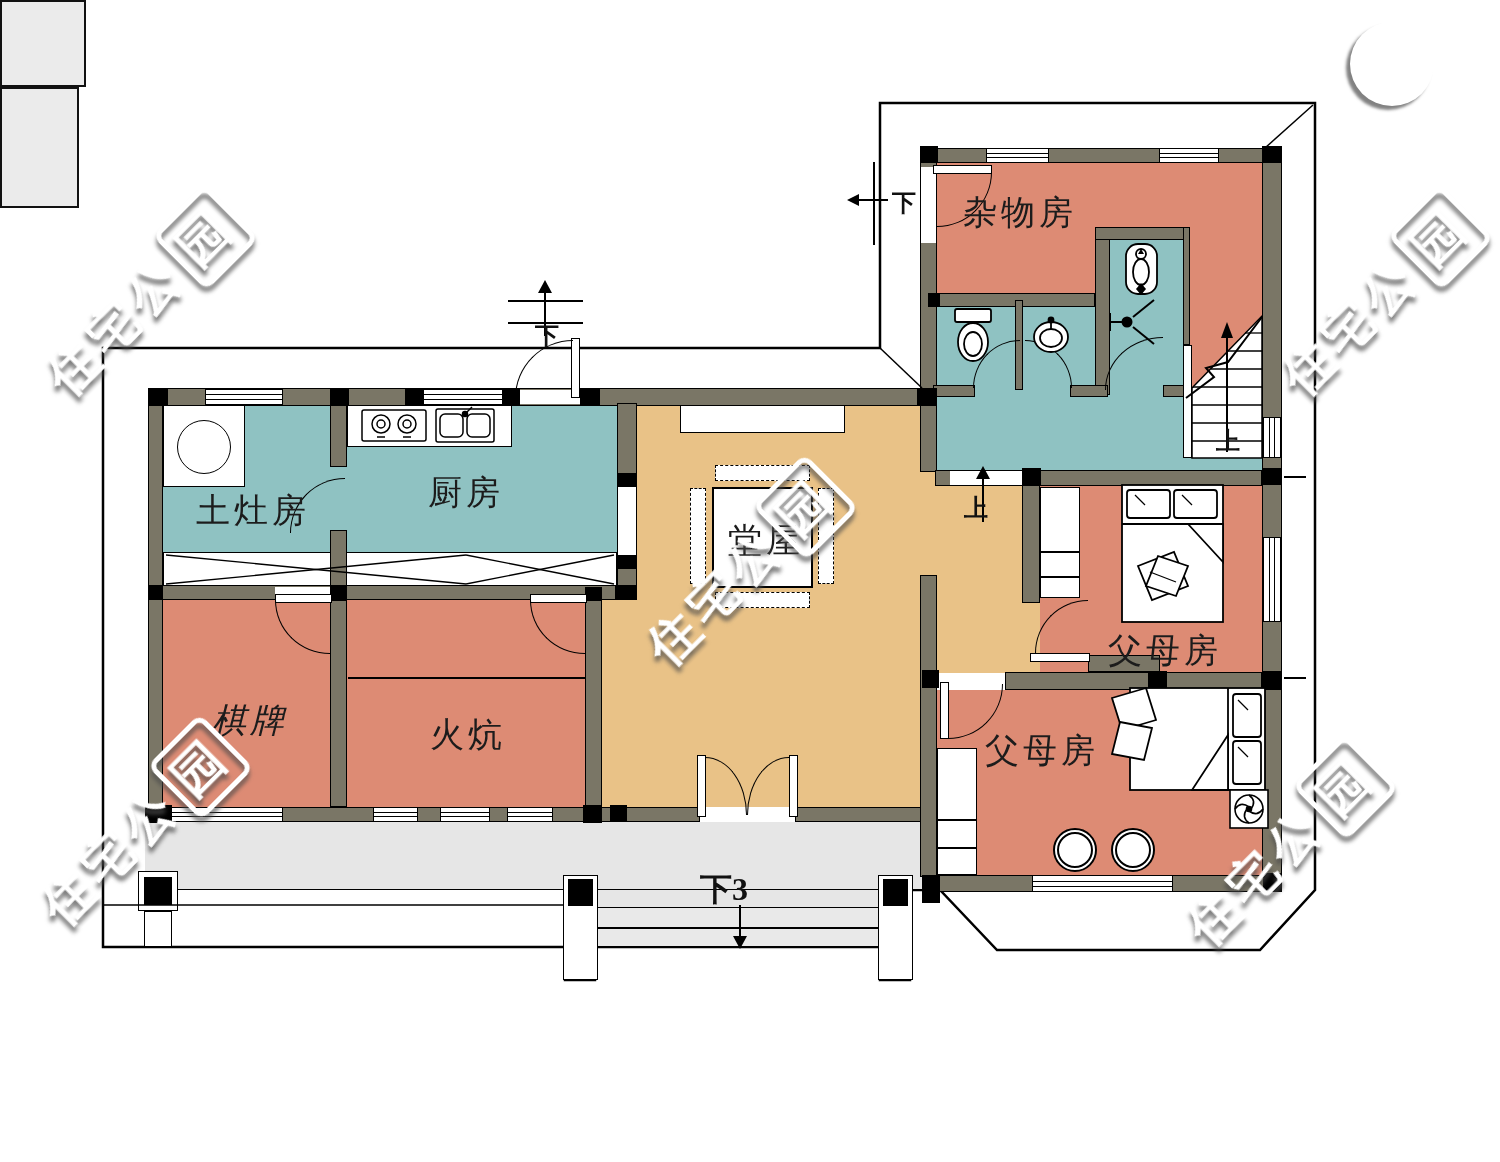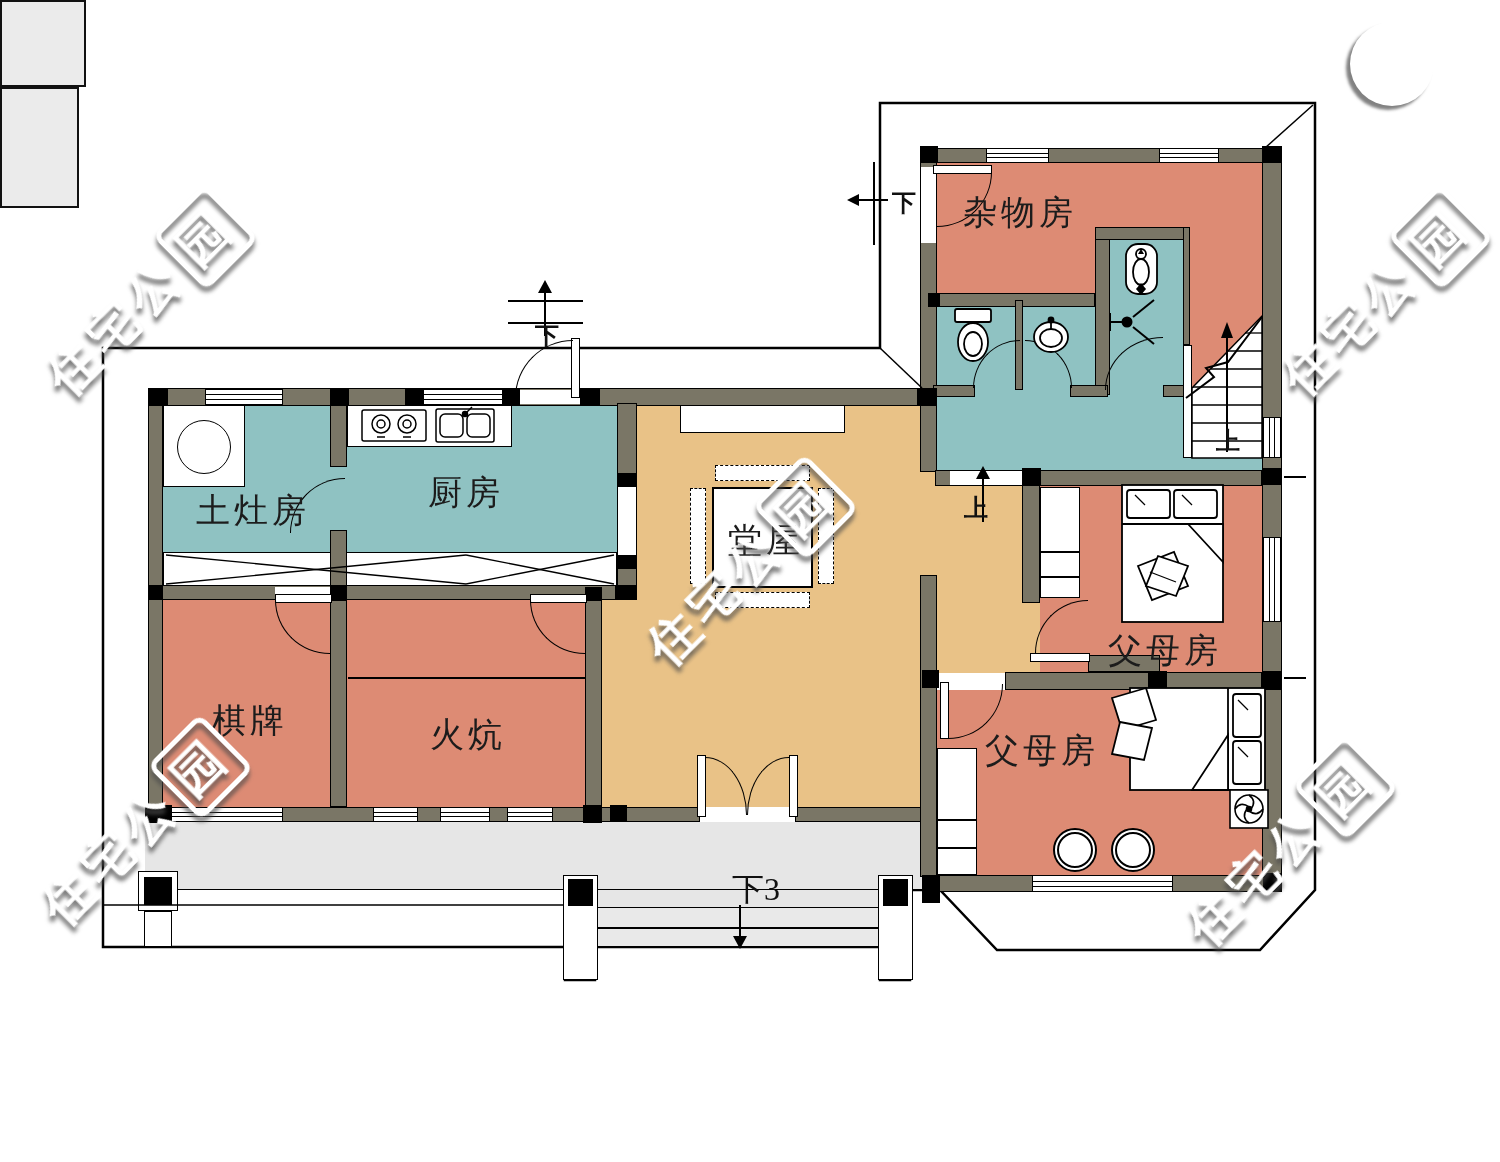--- a/index.html
+++ b/index.html
@@ -332,28 +332,28 @@
   <div class="tri" style="left:847px;top:194px;border-top:6px solid transparent;border-bottom:6px solid transparent;border-right:12px solid #000;"></div>
   <div class="arrow-line" style="left:739px;top:905px;width:2px;height:33px;"></div>
   <div class="tri" style="left:733px;top:936px;border-left:7px solid transparent;border-right:7px solid transparent;border-top:13px solid #000;"></div>
 
   <div class="lbl" style="left:963px;top:190px;">杂物房</div>
   <div class="lbl" style="left:196px;top:488px;">土灶房</div>
   <div class="lbl" style="left:428px;top:470px;">厨房</div>
   <div class="lbl" style="left:728px;top:518px;">堂屋</div>
   <div class="lbl" style="left:1108px;top:628px;">父母房</div>
   <div class="lbl" style="left:985px;top:728px;">父母房</div>
-  <div class="lbl" style="left:212px;top:698px;">棋牌</div>
+  <div class="lbl" style="left:212px;top:698px;font-style:italic;">棋牌</div>
   <div class="lbl" style="left:430px;top:712px;">火炕</div>
 
   <div class="dir" style="left:964px;top:492px;">上</div>
   <div class="dir" style="left:1216px;top:425px;">上</div>
   <div class="dir" style="left:535px;top:320px;">下</div>
   <div class="dir" style="left:892px;top:187px;">下</div>
-  <div class="dir" style="left:732px;top:868px;font-size:32px;font-weight:normal;">下3</div>
+  <div class="dir" style="left:700px;top:868px;font-size:32px;font-weight:bold;">下3</div>
 
   <div class="wm" style="left:20px;top:260px;"><span>住宅公</span><span class="logo">园</span></div>
   <div class="wm" style="left:620px;top:530px;"><span>住宅公</span><span class="logo">园</span></div>
   <div class="wm" style="left:1255px;top:260px;"><span>住宅公</span><span class="logo">园</span></div>
   <div class="wm" style="left:15px;top:790px;"><span>住宅公</span><span class="logo">园</span></div>
   <div class="wm" style="left:1160px;top:810px;"><span>住宅公</span><span class="logo">园</span></div>
 
   <div class="abs" style="left:1350px;top:22px;width:84px;height:84px;border-radius:50%;background:#fff;box-shadow:-4px 4px 3px rgba(75,75,75,0.7);"></div>
 
 </div>

